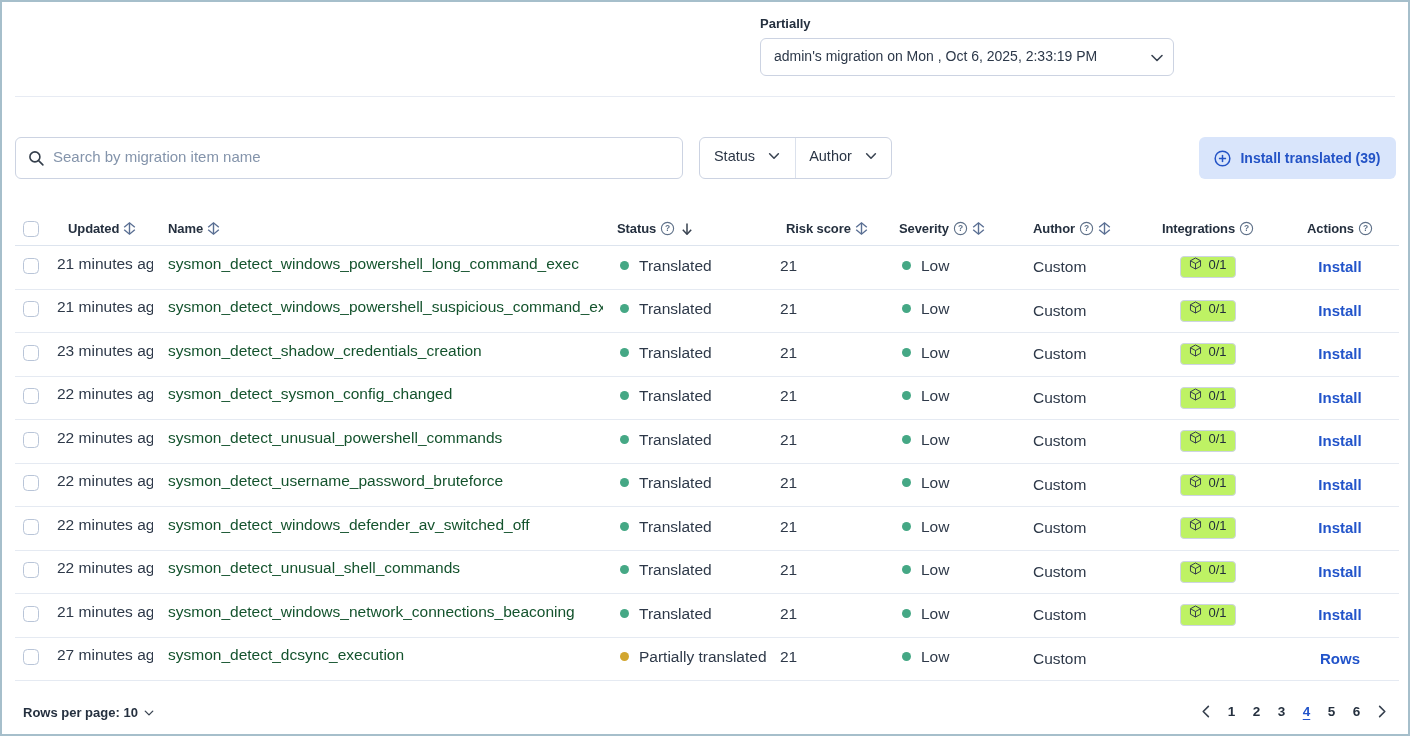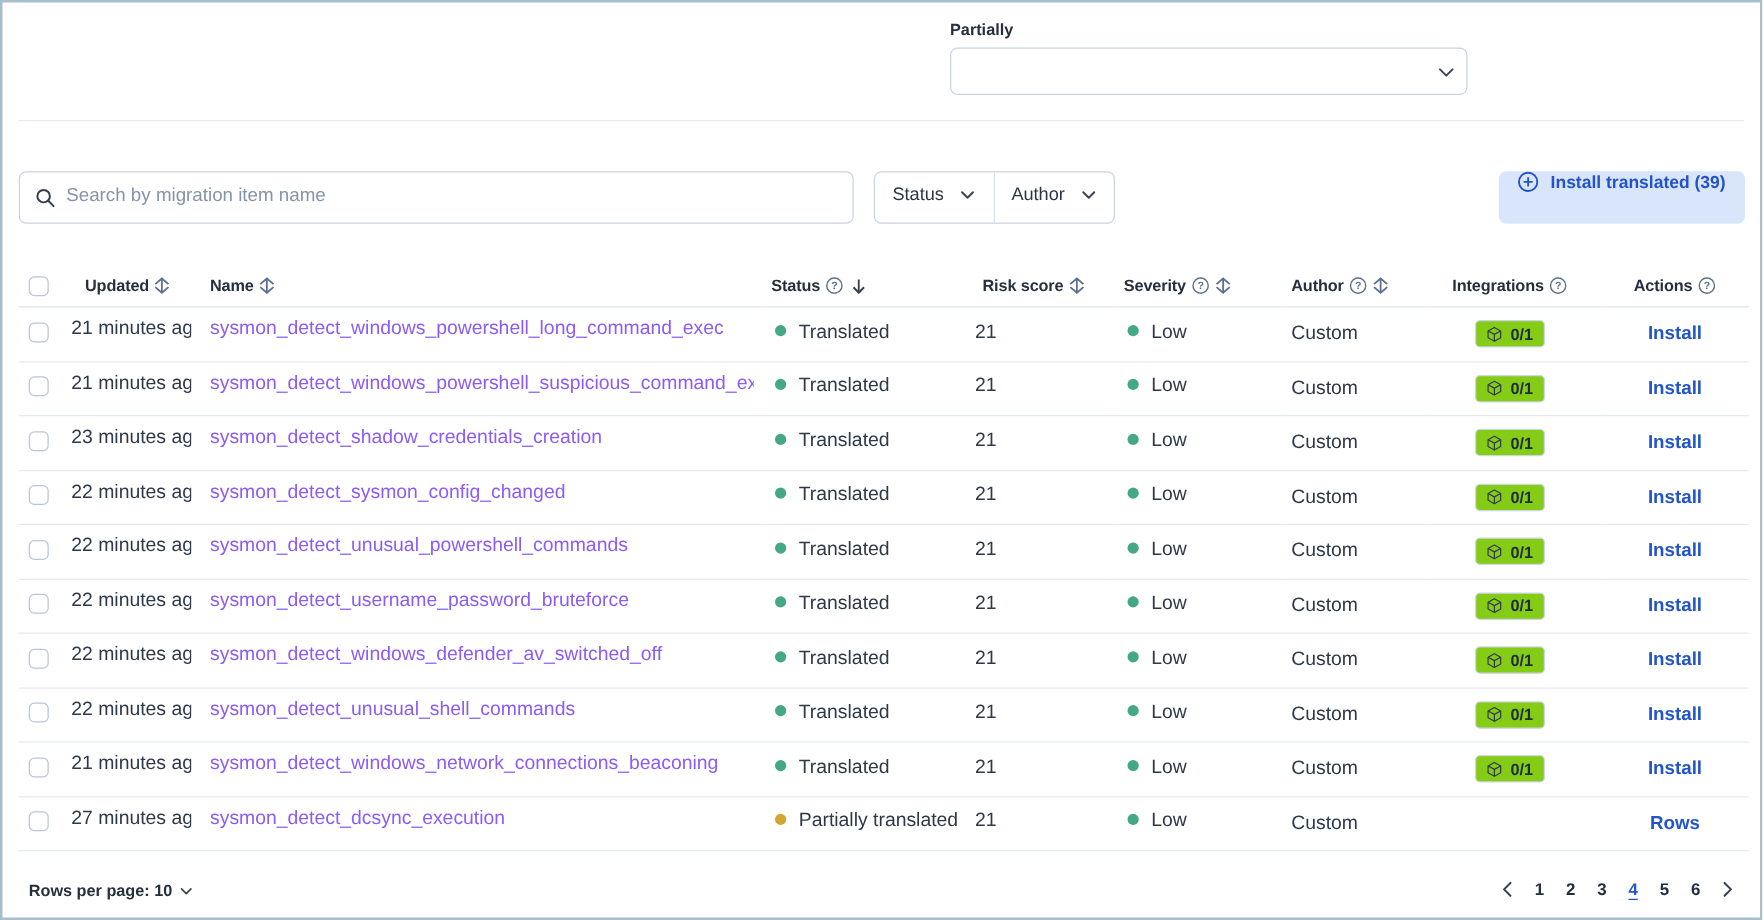--- a/index.html
+++ b/index.html
@@ -12,46 +12,47 @@
 #miglabel { left:758px; top:14px; font-size:13px; font-weight:700; color:#25303f; }
 #migselect { left:758px; top:36px; width:414px; height:38px; border:1px solid #ccd3e2; border-radius:6px; background:#fff; }
 #migselect .txt { position:absolute; left:13px; top:9px; font-size:14px; color:#2c3849; }
 #addbtn { left:1189px; top:35px; width:205px; height:42px; border-radius:6px; background:#d9e5fb; display:flex; align-items:center; justify-content:center; gap:9px; color:#2353c6; font-size:14px; font-weight:600; }
 #searchbox { left:13px; top:135px; width:668px; height:42px; border:1px solid #ccd3e2; border-radius:6px; background:#fff; }
 #searchbox .ph { position:absolute; left:37px; top:10px; font-size:15px; color:#8494ab; }
 #filtergroup { left:697px; top:135px; width:193px; height:42px; border:1px solid #ccd3e2; border-radius:6px; background:#fff; display:flex; }
 .filterbtn { flex:1; display:flex; align-items:center; justify-content:center; gap:12px; font-size:14.5px; font-weight:500; color:#2a3545; padding-bottom:4px; }
 #fdiv { width:1px; background:#dbe1ec; height:100%; }
 #updatelink { left:918px; top:148px; display:flex; align-items:center; gap:9px; color:#2353c6; font-size:14.5px; font-weight:600; }
-#installbtn { left:1197px; top:135px; width:197px; height:42px; border-radius:6px; background:#d9e5fb; display:flex; justify-content:center; gap:9px; color:#2353c6; font-size:14px; font-weight:600; }
+#installbtn { left:1197px; top:135px; width:197px; height:42px; border-radius:6px; background:#d9e5fb; display:flex; align-items:center; justify-content:center; gap:9px; color:#2353c6; font-size:14px; font-weight:600; }
 #showing { left:13px; top:195px; font-size:13.5px; color:#4d5c74; }
 #showing .sep { color:#8b99ad; margin:0 10px; }
 table { position:absolute; left:13px; top:210.5px; width:1384px; border-collapse:collapse; table-layout:fixed; }
 thead th { height:33px; border-bottom:1px solid #dde4ee; font-size:13px; font-weight:700; color:#25303f; text-align:center; vertical-align:middle; padding:0; letter-spacing:-0.1px; }
 tbody td { height:43.5px; border-bottom:1px solid #e5eaf2; font-size:15.5px; color:#2e3949; vertical-align:middle; padding:0 0 3px 0; overflow:hidden; white-space:nowrap; }
 tbody td.mid { padding-bottom:0; }
 .hflex { display:flex; align-items:center; gap:4px; }
 .chk { width:16px; height:16px; border:1px solid #b9c5d8; border-radius:4.5px; background:#fff; }
-a.name { color:#8b5cf6; font-weight:400; text-decoration:none; font-size:15.5px; letter-spacing:0; }
+a.name { color:#14532d; font-weight:400; text-decoration:none; font-size:15.5px; letter-spacing:0; }
 .dot { display:inline-block; width:9px; height:9px; border-radius:50%; }
 .dot.g { background:#45a885; }
 .dot.y { background:#d2a62f; }
-.badge { display:inline-flex; align-items:center; gap:6px; height:22px; padding:0 8px; border:1px solid #cdd4e2; border-radius:4px; background:#84cc16; font-size:13px; font-weight:700; color:#202c3c; }
+.badge { display:inline-flex; gap:6px; height:22px; padding:0 8px; border:1px solid #cdd4e2; border-radius:4px; background:#bef264; font-size:13px; font-weight:400; color:#202c3c; }
 .act { color:#2254ca; font-weight:700; font-size:15px; text-decoration:none; }
 #rowsper { left:21px; top:703px; display:flex; align-items:center; gap:2px; font-size:13px; font-weight:600; color:#25303f; }
 #pager { right:14px; top:702px; display:flex; align-items:center; font-size:13.5px; font-weight:700; color:#25303f; }
 #pager .pg { width:25px; text-align:center; }
 #pager .cur { color:#2254ca; text-decoration:underline; text-underline-offset:3px; }
 #pager .pchev { width:25px; display:flex; justify-content:center; }
 </style>
 </head>
 <body>
 <div id="frame">
   <div class="abs" id="miglabel">Partially</div>
   <div class="abs" id="migselect">
+      <span class="txt">admin's migration on Mon , Oct 6, 2025, 2:33:19 PM</span>
     <svg class="abs" style="left:388px;top:11px" width="16" height="16" viewBox="0 0 16 16">
         <polyline points="3,5.5 8,10.5 13,5.5" fill="none" stroke="#3a4452" stroke-width="1.6" stroke-linecap="round" stroke-linejoin="round"></polyline>
       </svg>
   </div>
   <div id="hr1"></div>
   <div class="abs" id="searchbox">
     <svg class="abs" style="left:12px;top:12px" width="17" height="17" viewBox="0 0 16 16">
         <circle cx="6.5" cy="6.5" r="4.7" fill="none" stroke="#343e4b" stroke-width="1.5"></circle>
         <line x1="10.2" y1="10.2" x2="14" y2="14" stroke="#343e4b" stroke-width="1.5" stroke-linecap="round"></line>
       </svg>

